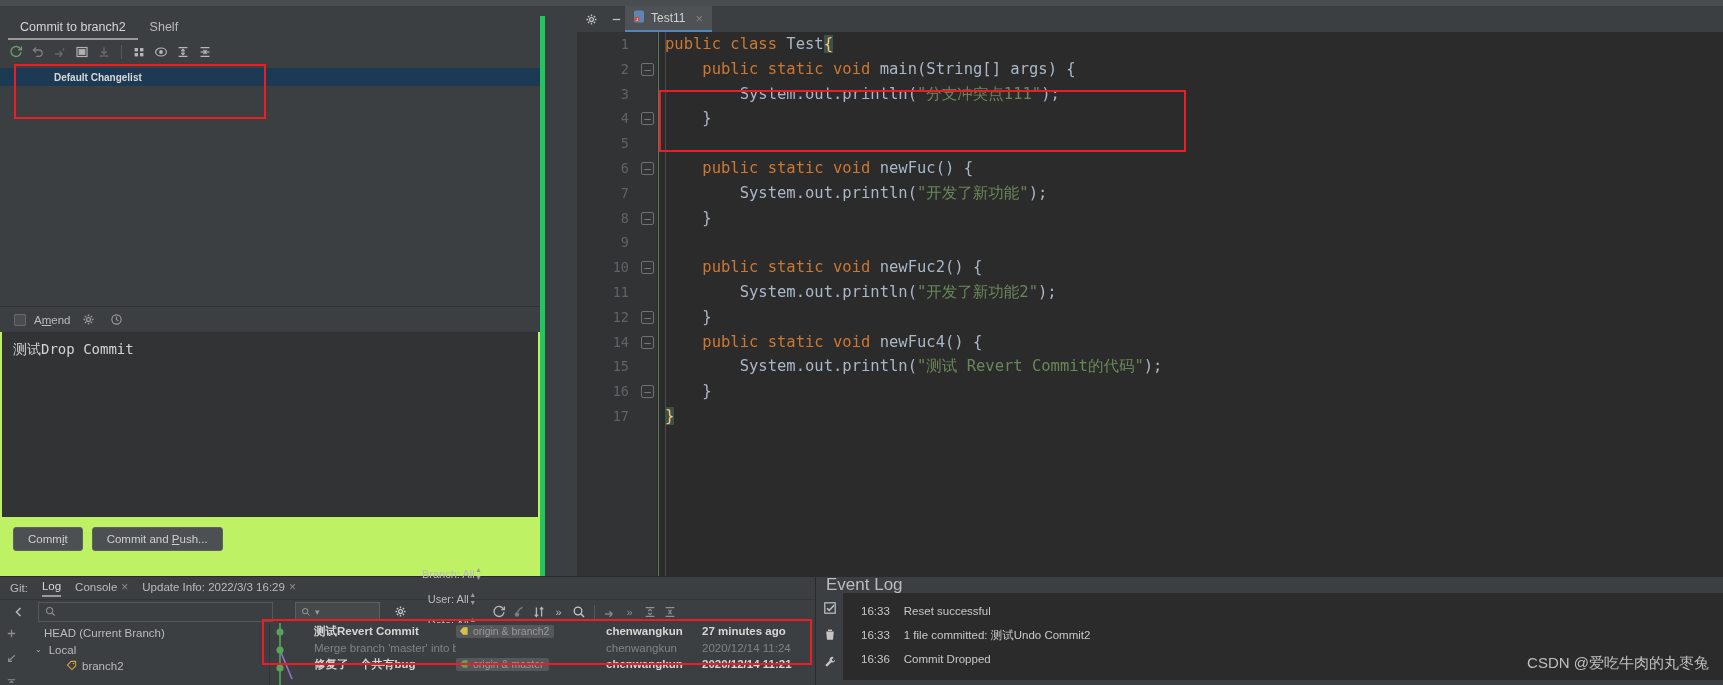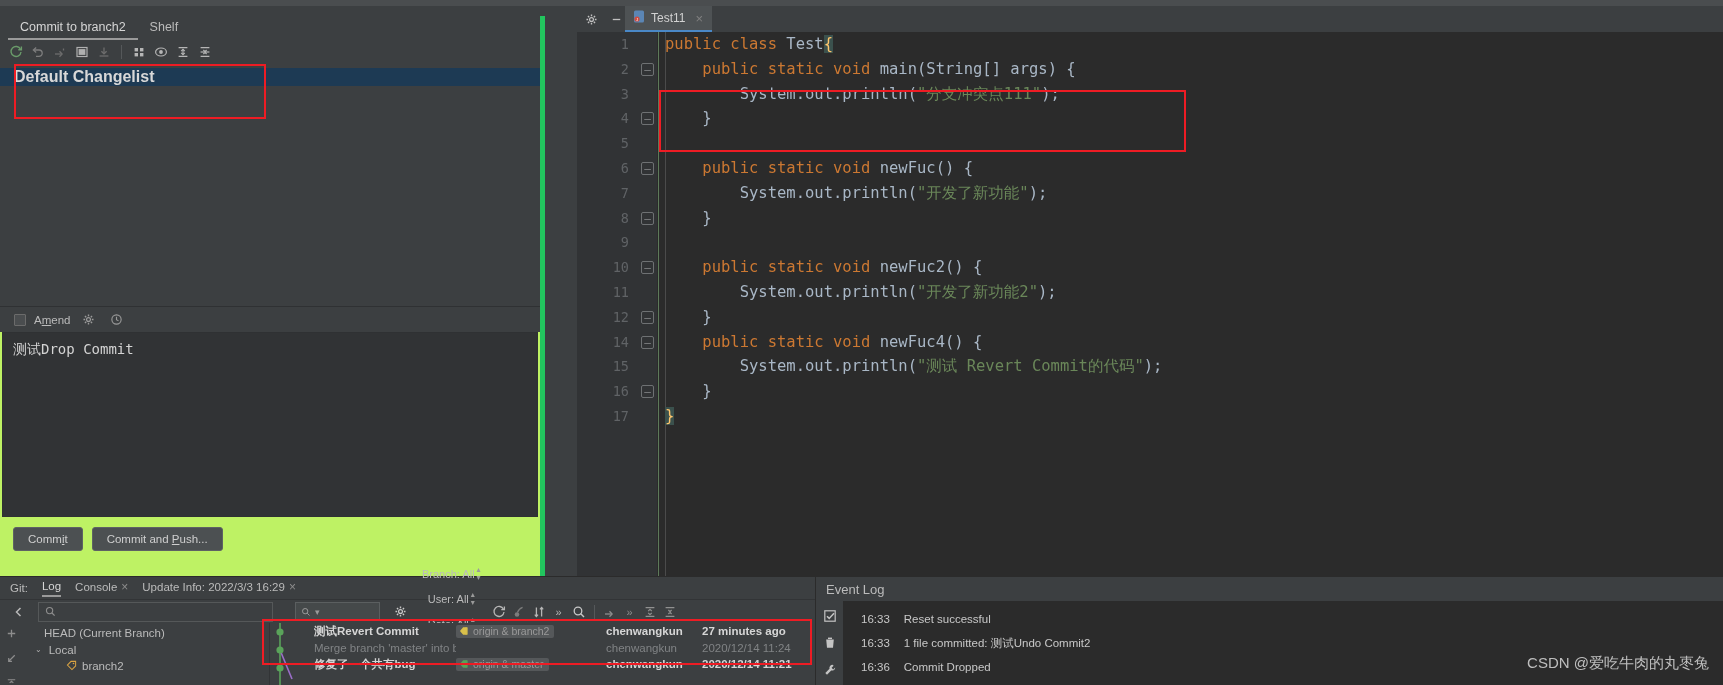--- a/index.html
+++ b/index.html
@@ -45,21 +45,21 @@
   .tb-btn svg { display: block; }
   .tb-sep { width: 1px; height: 14px; background: #55585a; margin: 0 5px; }
 
   .changelist-area {
     position: relative; height: 242px; background: #3c3f41; overflow: hidden;
   }
   .changelist-row {
     height: 18px; background: #1d3a54; display: flex; align-items: center;
     padding-left: 14px; margin-top: 4px;
   }
-  .changelist-row .label { font-size: 16px; font-weight: bold; color: #d8d8d8; }
+  .changelist-row .label { font-size: 10px; font-weight: bold; color: #d8d8d8; padding-left: 40px; }
 
   .redbox {
     position: absolute; border: 2px solid #ee1c24; pointer-events: none; z-index: 50;
   }
 
   .amend-bar {
     height: 26px; display: flex; align-items: center; gap: 8px;
     padding: 0 14px; background: #3c3f41;
     border-top: 1px solid #2f3133;
   }
@@ -208,21 +208,21 @@
   .ct-author { width: 96px; }
   .ct-date { white-space: nowrap; }
   .bold { font-weight: bold; color: #d6d6d6; }
   .dim { color: #808385; }
 
   
   .eventlog {
     position: absolute; left: 815px; top: 576px; width: 908px; height: 109px;
     background: #3c3f41; border-top: 1px solid #2b2b2b; border-left: 1px solid #2b2b2b;
   }
-  .el-header { height: 24px; display: flex; align-items: center; padding-left: 10px; font-size: 13px; color: #bbbbbb; }
+  .el-header { height: 16px; display: flex; align-items: center; padding-left: 10px; font-size: 17px; color: #bbbbbb; }
   .el-body { display: flex; height: 87px; }
   .el-side {
     width: 27px; background: #3c3f41; display: flex; flex-direction: column;
     align-items: center; gap: 9px; padding-top: 8px;
   }
   .el-list { flex: 1; background: #2b2b2b; padding: 6px 0 0 18px; font-size: 11.5px; }
   .el-row { height: 24px; display: flex; align-items: center; gap: 14px; color: #c8c8c8; }
   .el-time { color: #c8c8c8; }
 
   .watermark {

